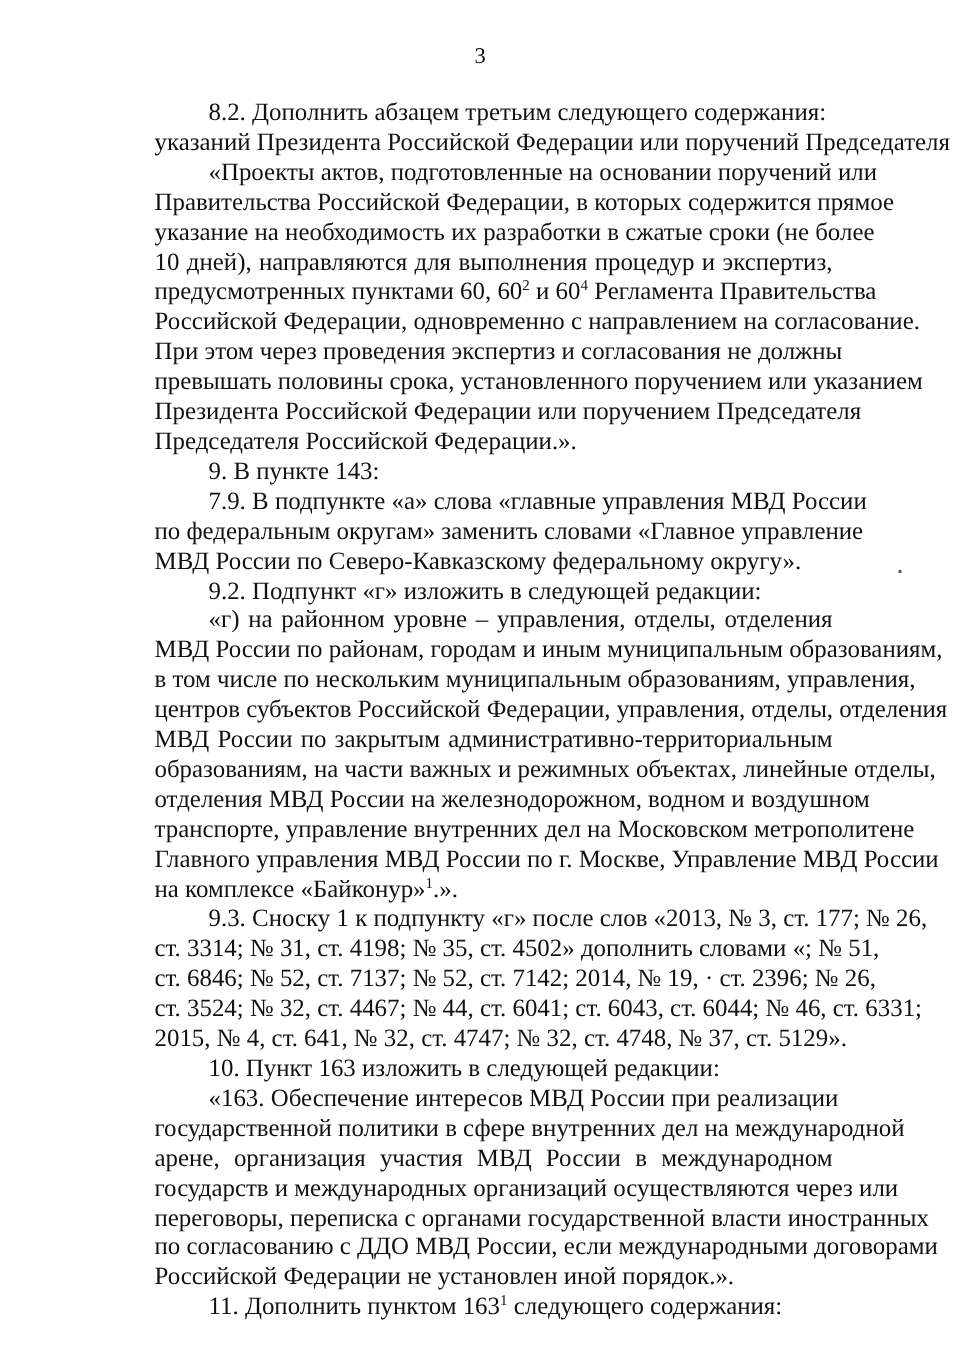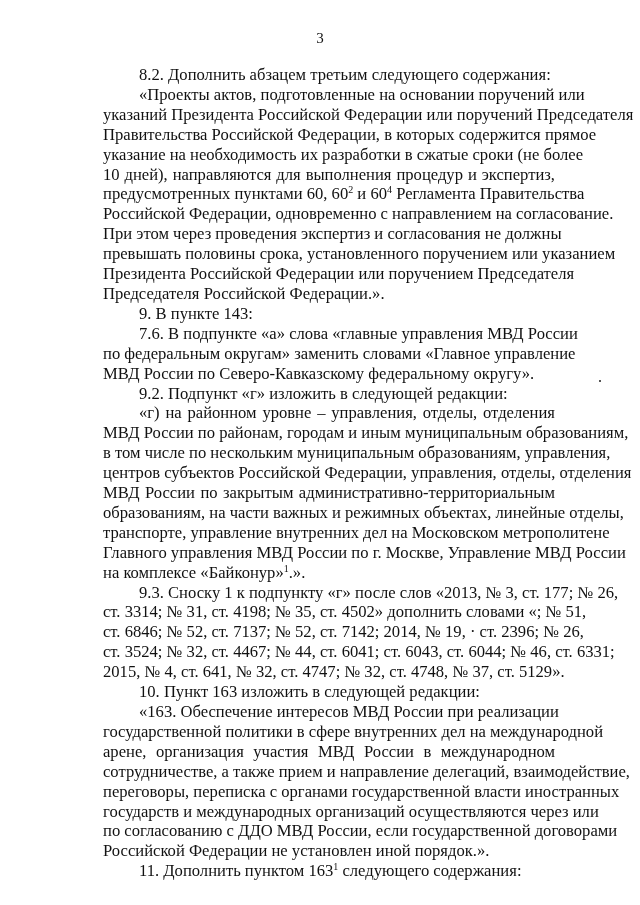--- a/index.html
+++ b/index.html
@@ -33,54 +33,55 @@
 <div class="page">
   <div class="page-number">3</div>
 
   <div class="body">
 
     <div class="p">
       <span class="ln first last">8.2. Дополнить абзацем третьим следующего содержания:</span>
     </div>
 
     <div class="p">
+      <span class="ln">указаний Президента Российской Федерации или поручений Председателя</span>
       <span class="ln first">«Проекты актов, подготовленные на основании поручений или</span>
-      <span class="ln">указаний Президента Российской Федерации или поручений Председателя</span>
       <span class="ln">Правительства Российской Федерации, в которых содержится прямое</span>
       <span class="ln">указание на необходимость их разработки в сжатые сроки (не более</span>
       <span class="ln">10 дней), направляются для выполнения процедур и экспертиз,</span>
       <span class="ln"><span>предусмотренных пунктами 60, 60</span><sup>2</sup><span> и 60</span><sup>4</sup><span> Регламента Правительства</span></span>
       <span class="ln">Российской Федерации, одновременно с направлением на согласование.</span>
       <span class="ln">При этом через проведения экспертиз и согласования не должны</span>
       <span class="ln">превышать половины срока, установленного поручением или указанием</span>
       <span class="ln">Президента Российской Федерации или поручением Председателя</span>
       <span class="ln last">Председателя Российской Федерации.».</span>
     </div>
 
     <div class="p">
       <span class="ln first last">9. В пункте 143:</span>
     </div>
 
     <div class="p">
-      <span class="ln first">7.6. В подпункте «а» слова «главные управления МВД России</span>
+      <span class="ln first">7.9. В подпункте «а» слова «главные управления МВД России</span>
       <span class="ln">по федеральным округам» заменить словами «Главное управление</span>
       <span class="ln last">МВД России по Северо-Кавказскому федеральному округу».</span>
     </div>
 
     <div class="p">
       <span class="ln first last">9.2. Подпункт «г» изложить в следующей редакции:</span>
     </div>
 
     <div class="p">
       <span class="ln first">«г) на районном уровне – управления, отделы, отделения</span>
       <span class="ln">МВД России по районам, городам и иным муниципальным образованиям,</span>
       <span class="ln">в том числе по нескольким муниципальным образованиям, управления,</span>
       <span class="ln">центров субъектов Российской Федерации, управления, отделы, отделения</span>
       <span class="ln">МВД России по закрытым административно-территориальным</span>
       <span class="ln">образованиям, на части важных и режимных объектах, линейные отделы,</span>
+      <span class="ln">отделения МВД России на железнодорожном, водном и воздушном</span>
       <span class="ln">транспорте, управление внутренних дел на Московском метрополитене</span>
       <span class="ln">Главного управления МВД России по г. Москве, Управление МВД России</span>
       <span class="ln last"><span>на комплексе «Байконур»</span><sup>1</sup><span>.».</span></span>
     </div>
 
     <div class="p">
       <span class="ln first">9.3. Сноску 1 к подпункту «г» после слов «2013, № 3, ст. 177; № 26,</span>
       <span class="ln">ст. 3314; № 31, ст. 4198; № 35, ст. 4502» дополнить словами «; № 51,</span>
       <span class="ln">ст. 6846; № 52, ст. 7137; № 52, ст. 7142; 2014, № 19, · ст. 2396; № 26,</span>
       <span class="ln">ст. 3524; № 32, ст. 4467; № 44, ст. 6041; ст. 6043, ст. 6044; № 46, ст. 6331;</span>
@@ -88,24 +89,23 @@
     </div>
 
     <div class="p">
       <span class="ln first last">10. Пункт 163 изложить в следующей редакции:</span>
     </div>
 
     <div class="p">
       <span class="ln first">«163. Обеспечение интересов МВД России при реализации</span>
       <span class="ln">государственной политики в сфере внутренних дел на международной</span>
       <span class="ln">арене, организация участия МВД России в международном</span>
-      <span class="ln">сотрудничестве, а также прием и направление делегаций, взаимодействие,</span>
+      <span class="ln">государств и международных организаций осуществляются через или</span>
       <span class="ln">переговоры, переписка с органами государственной власти иностранных</span>
-      <span class="ln">государств и международных организаций осуществляются через или</span>
-      <span class="ln">по согласованию с ДДО МВД России, если государственной договорами</span>
+      <span class="ln">по согласованию с ДДО МВД России, если международными договорами</span>
       <span class="ln last">Российской Федерации не установлен иной порядок.».</span>
     </div>
 
     <div class="p">
       <span class="ln first last"><span>11. Дополнить пунктом 163</span><sup>1</sup><span> следующего содержания:</span></span>
     </div>
 
   </div>
 
   <div class="margin-dot"></div>

